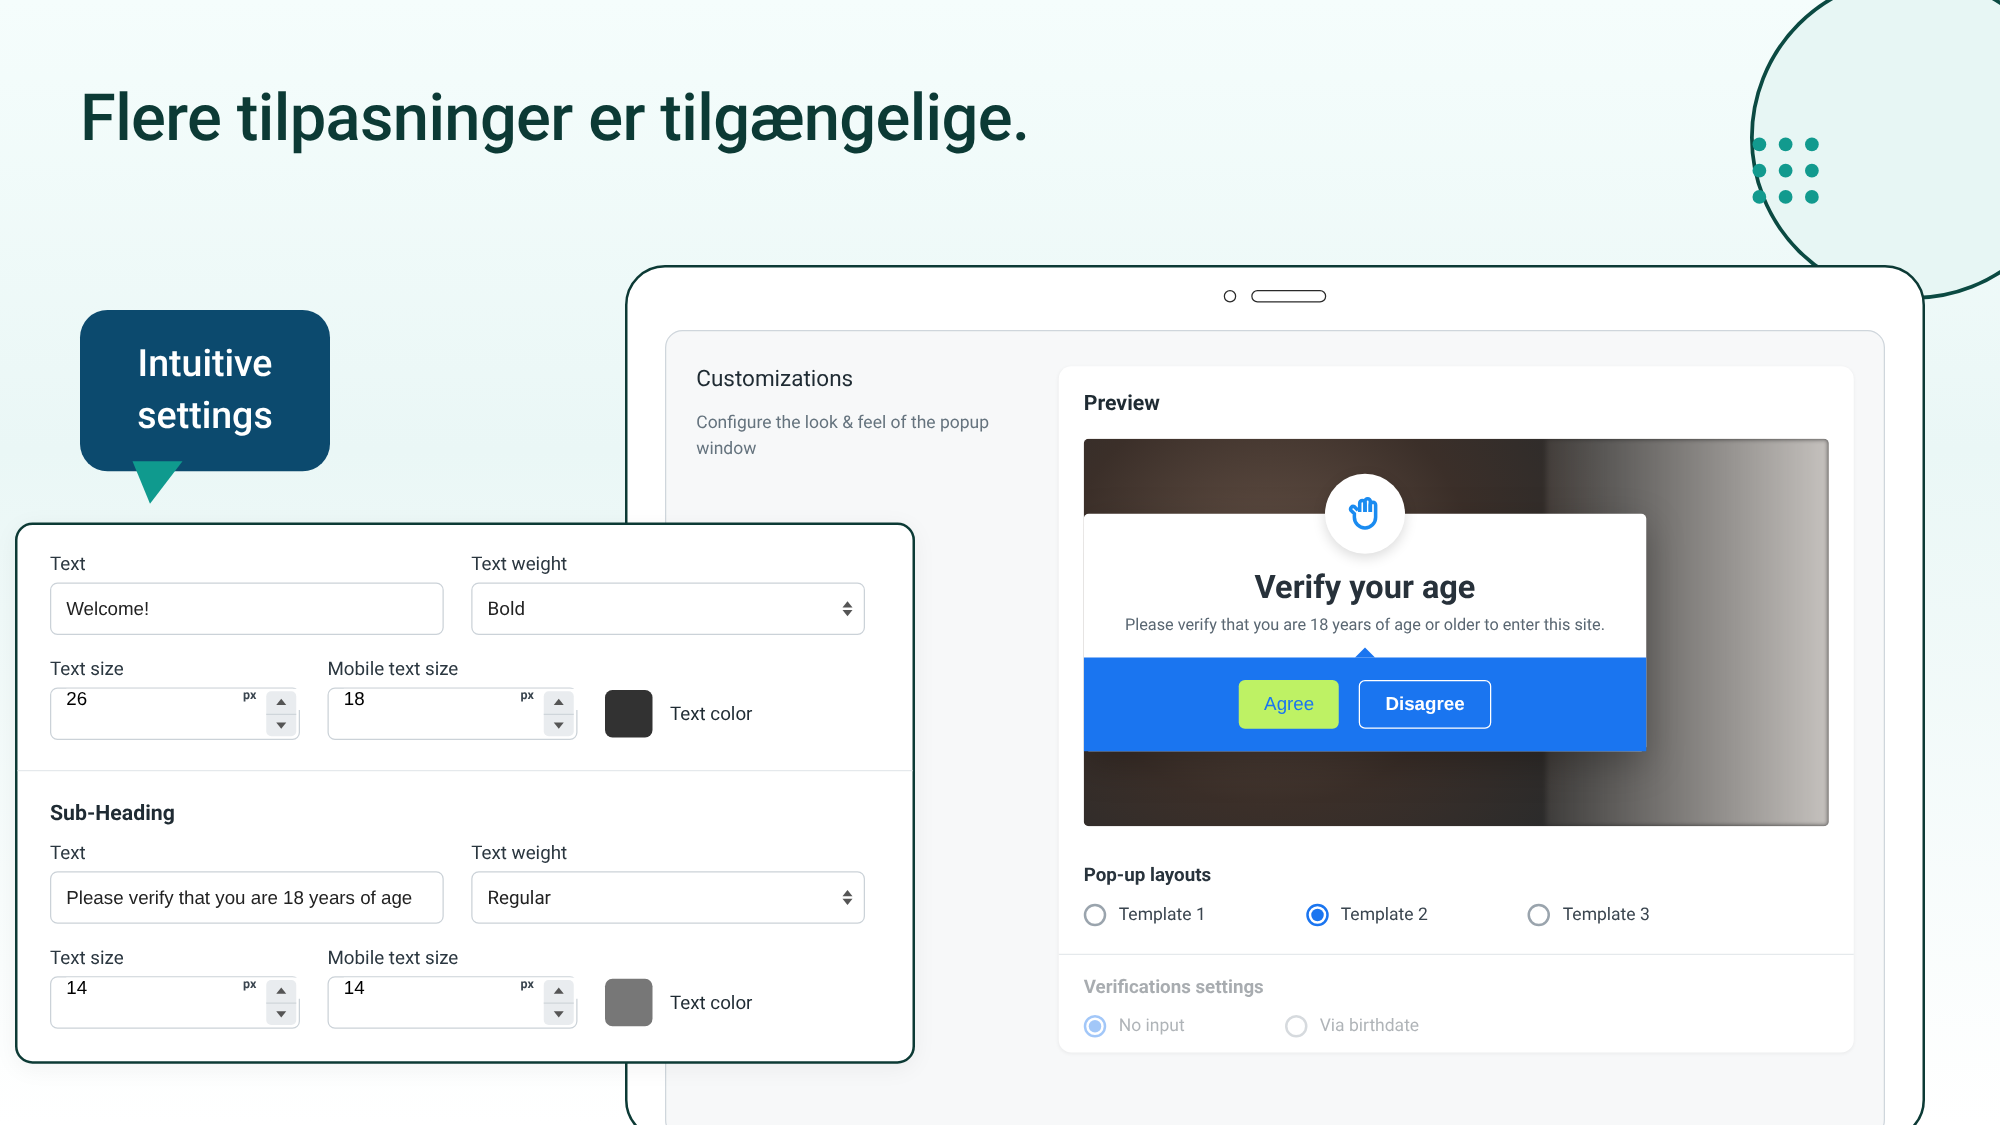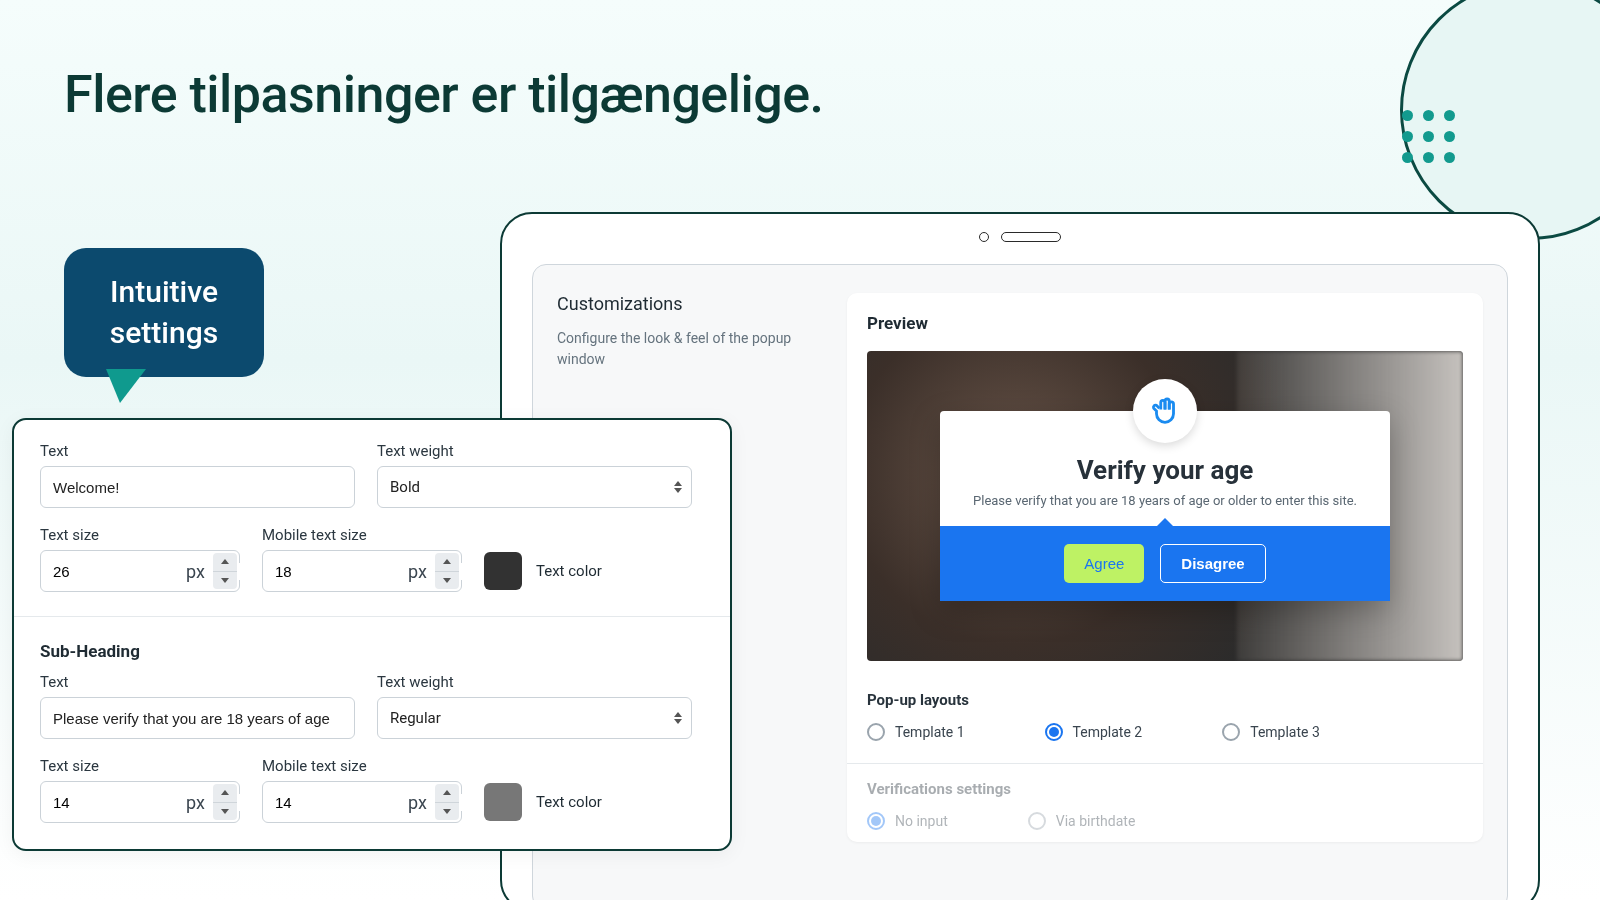--- a/index.html
+++ b/index.html
@@ -143,21 +143,20 @@
     position: relative;
     width: 100%;
     height: 310px;
     border-radius: 4px;
     background:
       radial-gradient(circle at 25% 40%, #6a564a 0%, #3b2f29 35%, #2b2b2b 60%),
       linear-gradient(90deg, #7b6a5e, #b6a89a);
     overflow: hidden;
     display:flex;
     align-items:center;
-    justify-content:center;
   }
   .prev-img::after{
     content:"";
     position:absolute;
     right:0; top:0; bottom:0; width:38%;
     background: linear-gradient(90deg, rgba(230,215,200,.1), rgba(250,245,240,.75));
     filter: blur(2px);
   }
   .popup {
     position: relative;
@@ -329,26 +328,26 @@
   .select-wrap .chev .dn{border-top:5px solid #555;}
 
   .num-wrap {
     position:relative;
     width: 200px;
     height: 42px;
     border:1px solid #cbd2d8;
     border-radius:6px;
     background:#fff;
     display:flex;
-    align-items:center;
+    align-items:flex-start;
     padding-left:12px;
     font-size:15px;
   }
   .num-wrap .val { flex:1; border:none; font-size:15px; outline:none; }
-  .num-wrap .unit { position:absolute; right:34px; color:#3a454f; font-size:18px; }
+  .num-wrap .unit { position:absolute; right:34px; color:#3a454f; font-size:10px;font-weight:bold; }
   .num-wrap .spin {
     position:absolute; right:2px; top:2px; bottom:2px; width:24px;
     background:#e9ecef; border-radius:4px;
     display:flex; flex-direction:column;
   }
   .num-wrap .spin div{
     flex:1; display:flex; align-items:center; justify-content:center; cursor:pointer;
   }
   .num-wrap .spin .up::before{content:"";width:0;height:0;border-left:4px solid transparent;border-right:4px solid transparent;border-bottom:5px solid #555;}
   .num-wrap .spin .dn::before{content:"";width:0;height:0;border-left:4px solid transparent;border-right:4px solid transparent;border-top:5px solid #555;}

